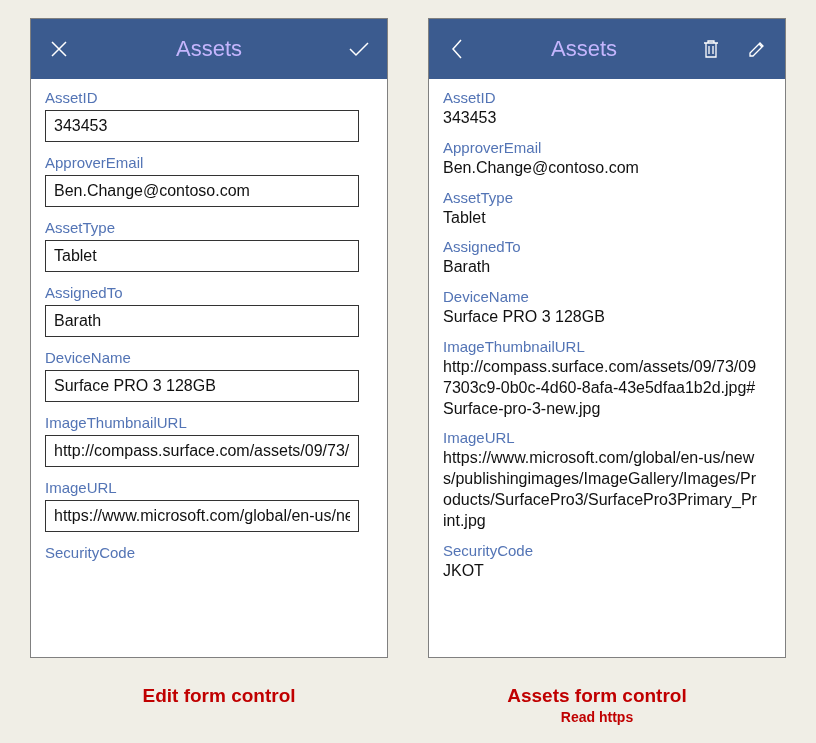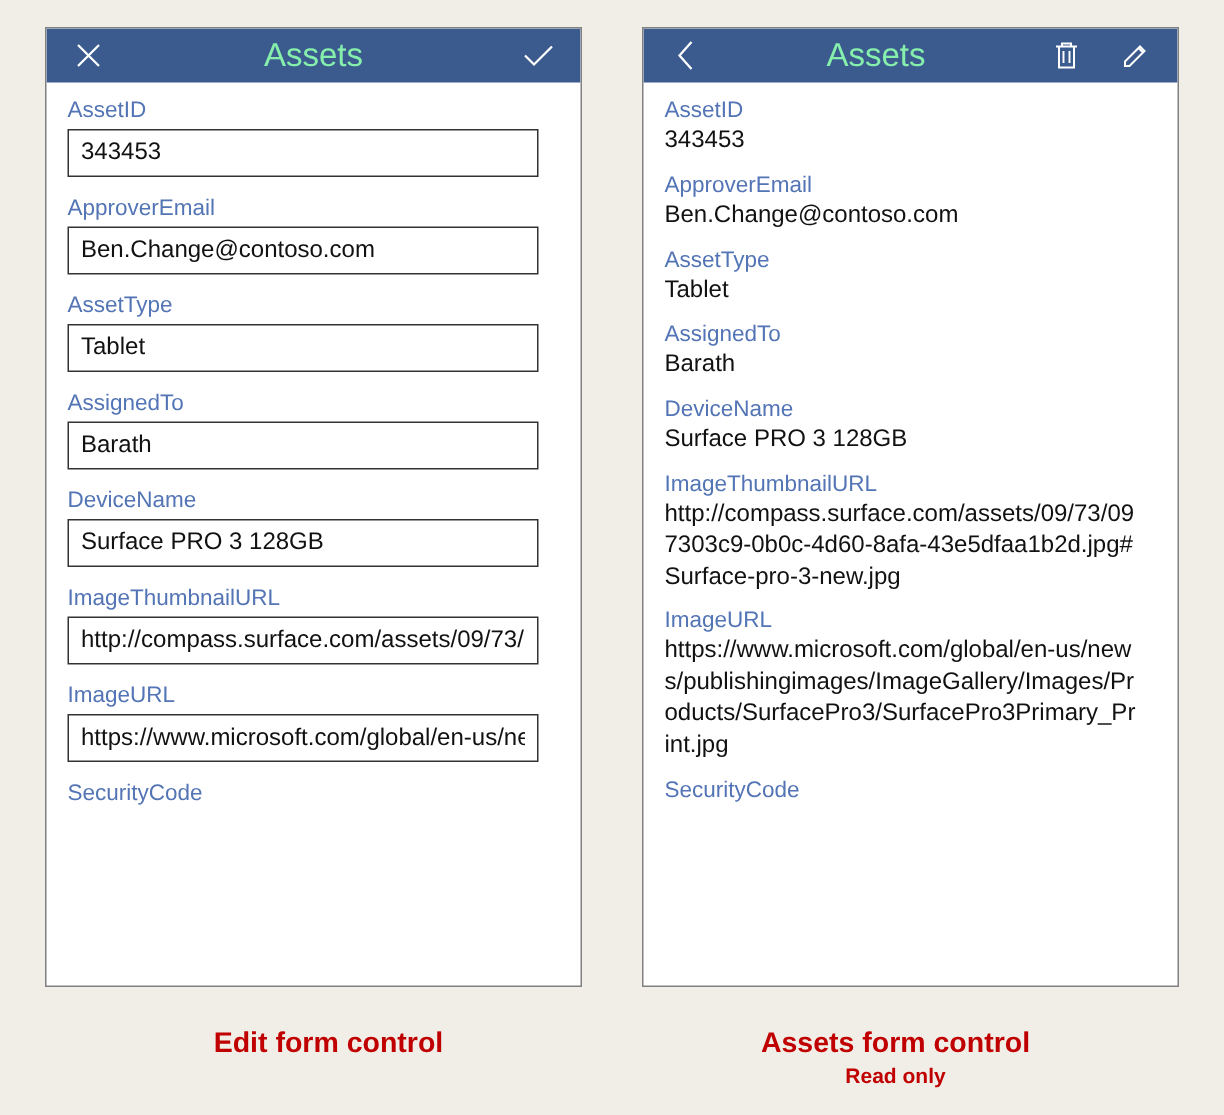--- a/index.html
+++ b/index.html
@@ -21,22 +21,22 @@
       width: 358px;
       height: 640px;
       background: #fff;
       border: 1px solid #808080;
       display: flex;
       flex-direction: column;
       overflow: hidden;
     }
     .titlebar {
       background: #3b5b8f;
-      color: #86efac;
-      height: 36px;
+      color: #c4b5fd;
+      height: 60px;
       display: flex;
       align-items: center;
       padding: 0 14px;
       flex-shrink: 0;
     }
     .titlebar .title {
       flex: 1;
       text-align: center;
       font-size: 22px;
       font-weight: 400;
@@ -208,26 +208,27 @@
       <div class="field-group">
         <div class="field-label">ImageThumbnailURL</div>
         <div class="field-value">http://compass.surface.com/assets/09/73/097303c9-0b0c-4d60-8afa-43e5dfaa1b2d.jpg#Surface-pro-3-new.jpg</div>
       </div>
       <div class="field-group">
         <div class="field-label">ImageURL</div>
         <div class="field-value">https://www.microsoft.com/global/en-us/news/publishingimages/ImageGallery/Images/Products/SurfacePro3/SurfacePro3Primary_Print.jpg</div>
       </div>
       <div class="field-group">
         <div class="field-label">SecurityCode</div>
+        <div class="field-value">JKOT</div>
       </div>
     </div>
   </div>
 </div>
 
 <div class="captions">
   <div class="caption">
     <div class="main">Edit form control</div>
   </div>
   <div class="caption">
     <div class="main">Assets form control</div>
-    <div class="sub">Read only</div>
+    <div class="sub">Read https</div>
   </div>
 </div>
 
 </body></html>

